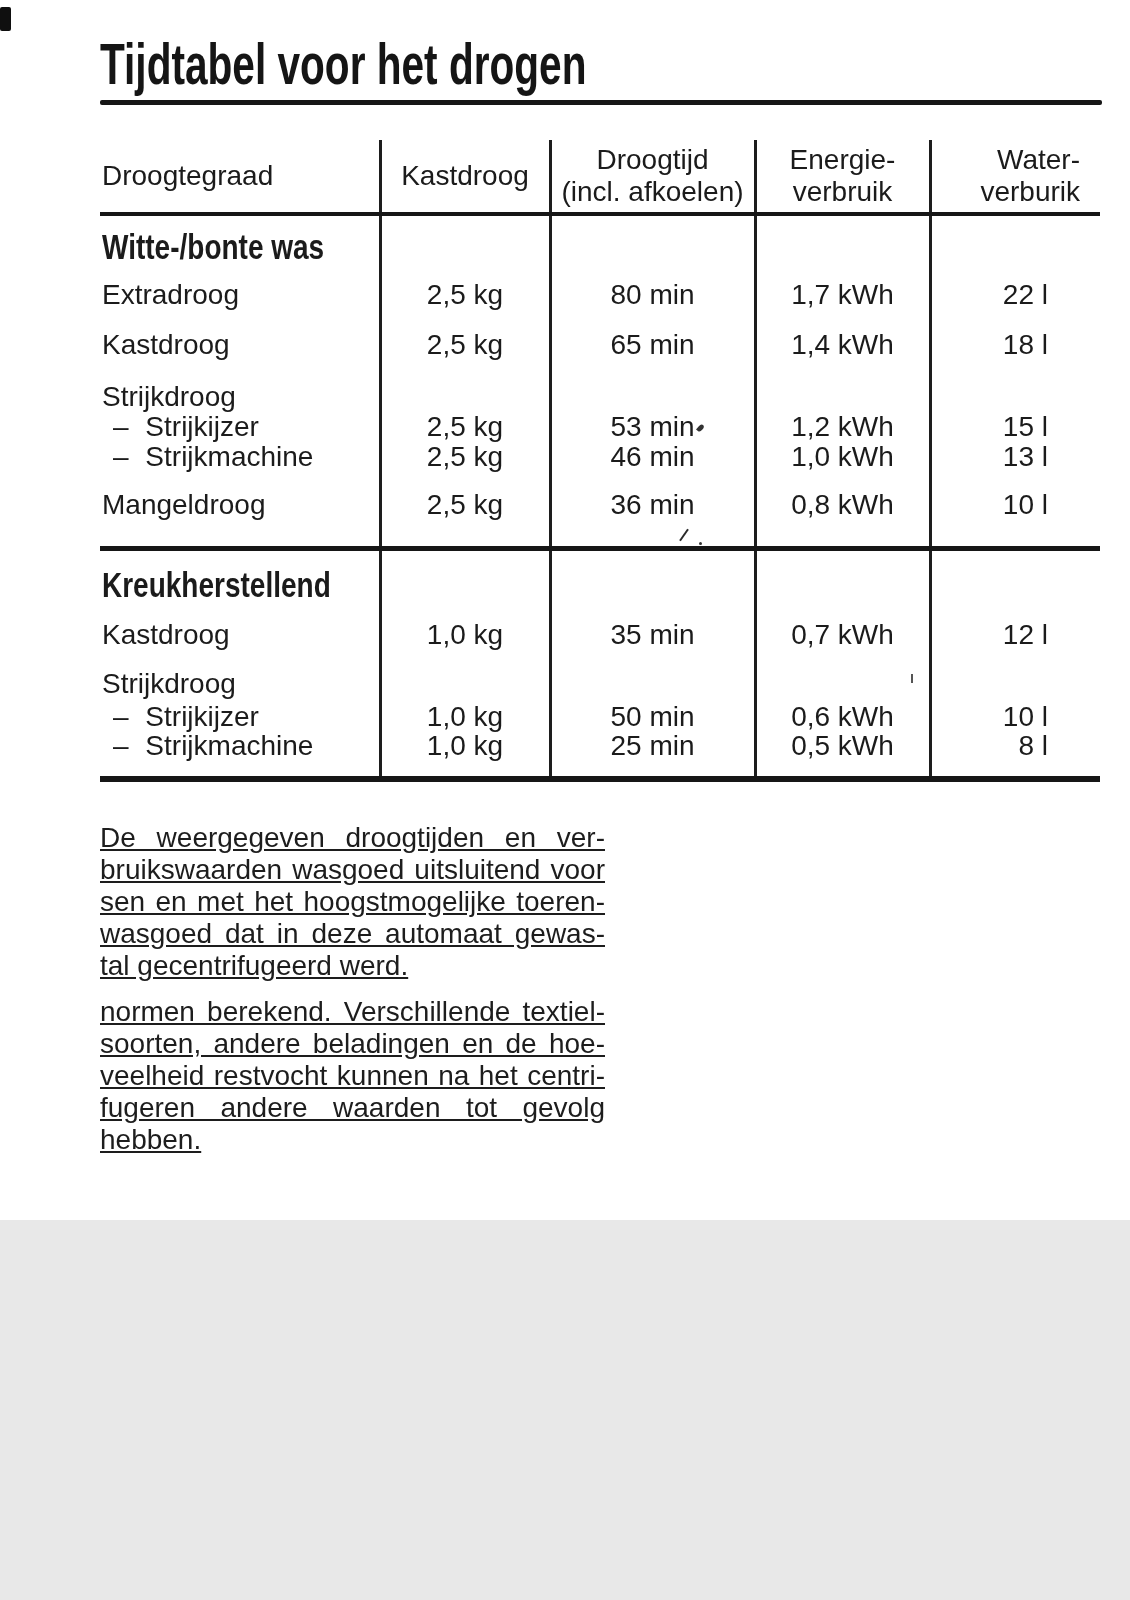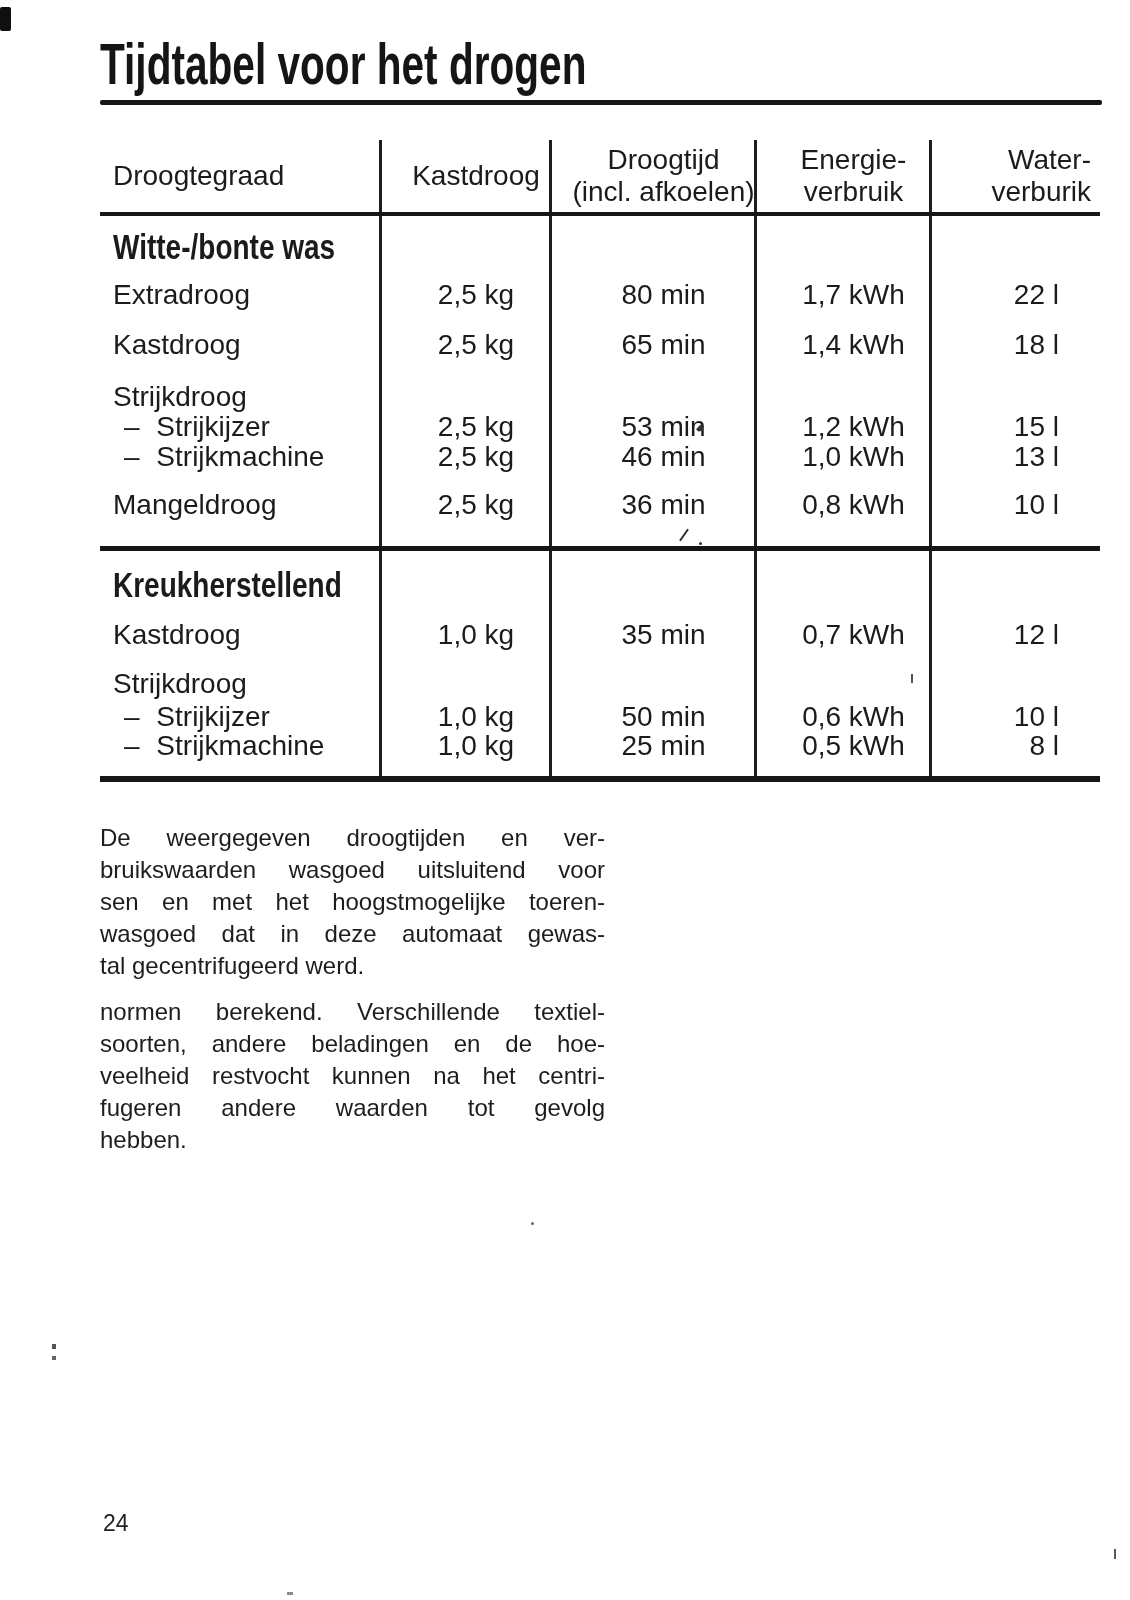--- a/index.html
+++ b/index.html
@@ -1,53 +1,53 @@
 <!DOCTYPE html>
 <html><head>
 <meta charset="utf-8">
 <style>
   html,body{margin:0;padding:0;background:#e8e8e8;}
   .page{
-    position:relative;width:1130px;height:1600px;background:#ffffff;
+    position:relative;width:1130px;height:1220px;background:#ffffff;
     font-family:"Liberation Sans","DejaVu Sans",sans-serif;color:#1b1b1b;
     overflow:hidden;margin:0 auto;
   }
   
   .title{
     position:absolute;left:100px;top:34px;margin:0;
     font-size:58px;line-height:60px;font-weight:bold;color:#151515;
     transform:scaleX(0.70);transform-origin:left center;white-space:nowrap;
   }
   .title-rule{position:absolute;left:100px;top:100px;width:1002px;height:5px;background:#161616;border-radius:2px;}
   
   .table{position:absolute;left:100px;top:140px;width:1000px;height:642px;font-size:28px;}
   .vline{position:absolute;top:0;width:3px;height:642px;background:#1d1d1d;}
   .v1{left:279px}.v2{left:449px}.v3{left:654px}.v4{left:829px}
   .hline{position:absolute;left:0;width:1000px;background:#161616;}
   .h-header{top:72px;height:4px;}
   .h-sep{top:406px;height:5px;}
   .h-bottom{top:636px;height:6px;}
   .trow{
-    position:absolute;left:11px;width:1000px;
+    position:absolute;left:0;width:1000px;
     display:grid;grid-template-columns:280px 170px 205px 175px 170px;
     align-items:center;
   }
   .cell{overflow:visible;}
   .lbl{text-align:left;padding-left:2px;white-space:pre;}
   .cc{text-align:center;}
   .cr{text-align:right;padding-right:52px;}
   .indent .lbl{padding-left:13px;word-spacing:9px;}
   .sect .lbl{font-weight:bold;}
   .sect .lbl span{display:inline-block;font-size:35px;transform:scaleX(0.80);transform-origin:left center;white-space:nowrap;}
   .thead{top:0;height:72px;}
   .thead .cell{line-height:32px;}
   .h2{white-space:pre-line;text-align:center;}
   .thead .c5{padding-right:20px;text-align:right;}
   
-  .para{position:absolute;left:100px;width:505px;font-size:24px;line-height:32px;color:#1d1d1d;}
+  .para{position:absolute;left:100px;width:505px;font-size:28px;line-height:32px;color:#1d1d1d;text-decoration:underline;}
   .p1{top:822px;}
   .p2{top:996px;}
   .pline{text-align:justify;text-align-last:justify;}
   .pline.last{text-align-last:left;}
   
   .pagenum{position:absolute;left:103px;top:1510px;font-size:23px;color:#222;}
   
   .art{position:absolute;background:#1a1a1a;}
   .a-corner{left:0;top:7px;width:11px;height:24px;border-radius:2px;background:#0f0f0f;}
   .a-comma{left:698px;top:424px;width:5px;height:8px;border-radius:50% 50% 50% 0;transform:rotate(40deg);background:#333;}

